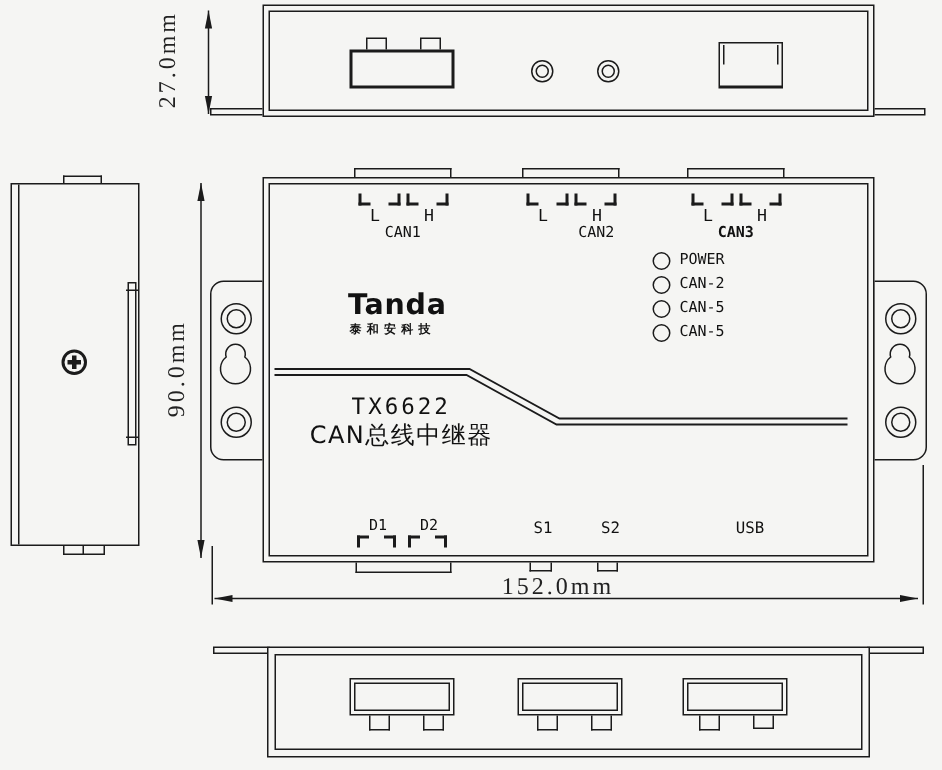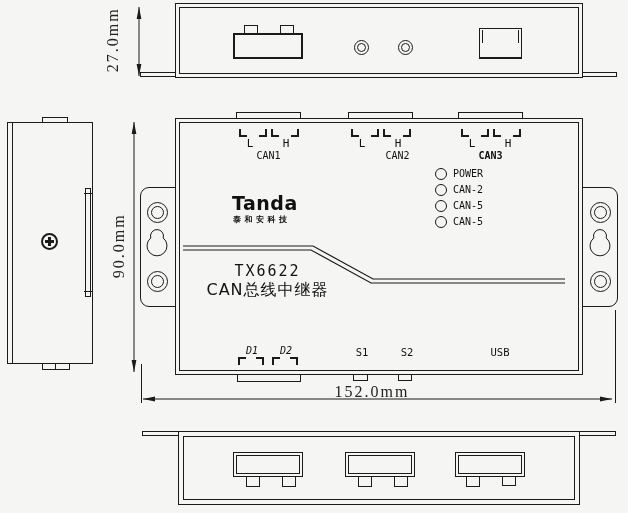--- a/index.html
+++ b/index.html
@@ -150,21 +150,21 @@
     <div class="lbl" style="left:233px;top:215px;font-family:'DejaVu Sans',sans-serif;font-size:8px;font-weight:bold;letter-spacing:3.5px;">泰和安科技</div>
 
     <svg style="left:175px;top:240px;" width="400" height="50" viewBox="0 0 400 50">
       <polyline class="s" stroke-width="1.2" points="8,6 138,6 198,39 390,39"></polyline>
       <polyline class="s" stroke-width="1.2" points="8,10 136,10 196,43 390,43"></polyline>
     </svg>
 
     <div class="lbl ctr" style="left:210px;top:263px;width:115px;font-size:15px;letter-spacing:2px;">TX6622</div>
     <div class="lbl ctr" style="left:185px;top:281px;width:165px;font-family:'DejaVu Sans',sans-serif;font-size:16px;letter-spacing:1px;">CAN总线中继器</div>
 
-    <div class="abs" style="left:236px;top:345px;width:66px;height:22px;font-style:italic;">
+    <div class="abs" style="left:236px;top:345px;width:66px;height:22px;">
       <div class="lbl ctr" style="left:8px;top:0;width:16px;font-size:10px;">D1</div>
       <div class="lbl ctr" style="left:42px;top:0;width:16px;font-size:10px;">D2</div>
       <div class="mkTL" style="left:2px;top:12px;"></div>
       <div class="mkTR" style="left:20px;top:12px;"></div>
       <div class="mkTL" style="left:36px;top:12px;"></div>
       <div class="mkTR" style="left:54px;top:12px;"></div>
     </div>
     <div class="lbl ctr" style="left:352px;top:346px;width:20px;font-size:10.5px;">S1</div>
     <div class="lbl ctr" style="left:397px;top:346px;width:20px;font-size:10.5px;">S2</div>
     <div class="lbl ctr" style="left:486px;top:346px;width:28px;font-size:10.5px;">USB</div>

